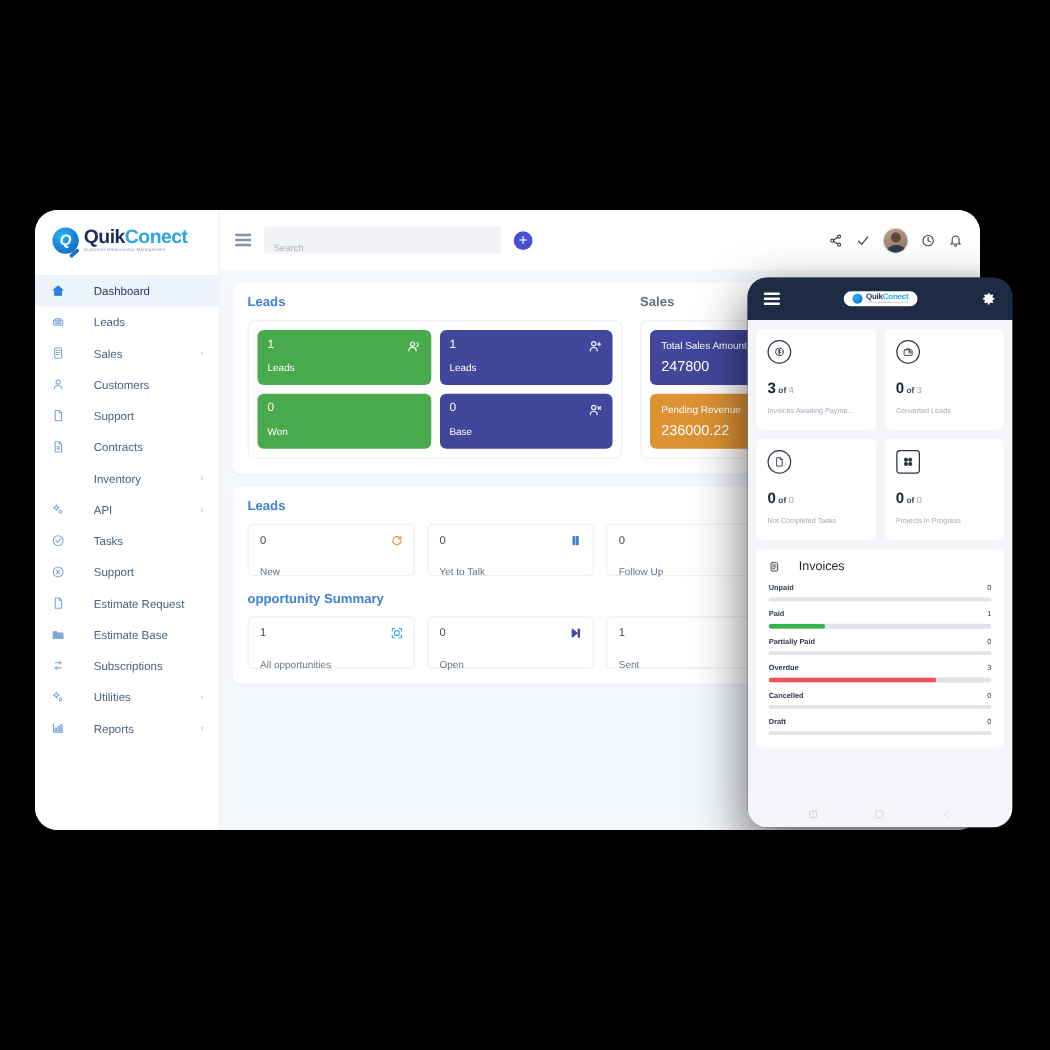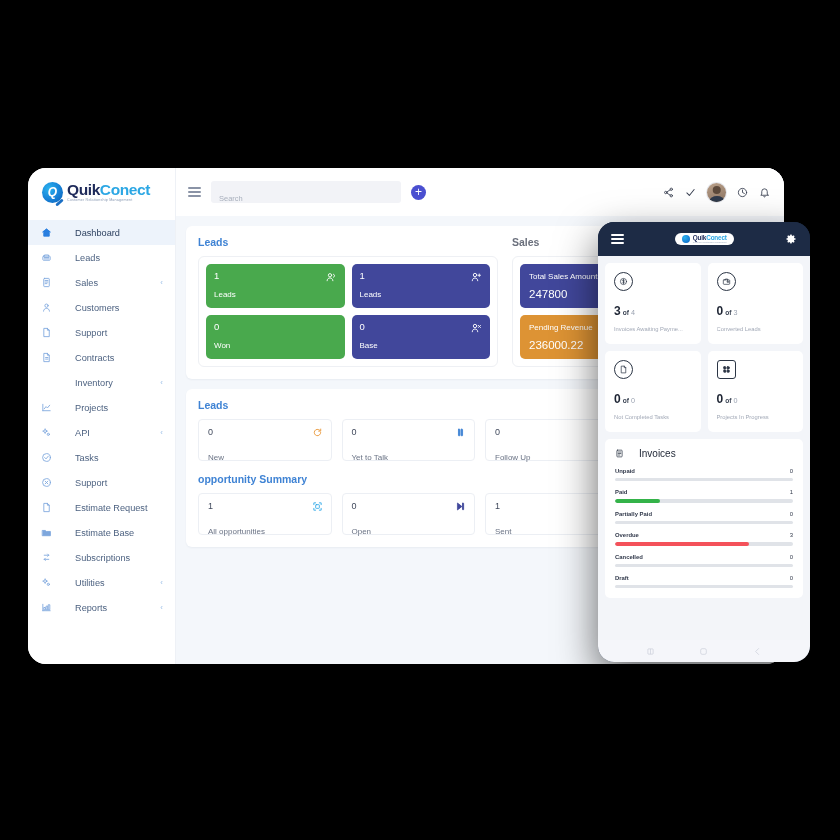--- a/index.html
+++ b/index.html
@@ -353,31 +353,20 @@
                   <line x1="10" y1="15.5" x2="15" y2="15.5"></line>
                 </svg>
               </span>
               <span class="nav-label">Contracts</span>
               <span class="nav-chev"></span>
             </div>
             <div class="nav-item nolabel-icon">
               <span class="nav-ico"></span>
               <span class="nav-label">Inventory</span>
               <span class="nav-chev">‹</span>
-            </div>
-            <div class="nav-item">
-              <span class="nav-ico">
-                <svg viewBox="0 0 24 24" fill="none" stroke="currentColor" stroke-width="1.9" stroke-linecap="round" stroke-linejoin="round">
-                  <polyline points="4,19 4,5"></polyline>
-                  <polyline points="4,19 20,19"></polyline>
-                  <polyline points="7,15 11,10 14,13 19,7"></polyline>
-                </svg>
-              </span>
-              <span class="nav-label">Projects</span>
-              <span class="nav-chev"></span>
             </div>
             <div class="nav-item">
               <span class="nav-ico">
                 <svg viewBox="0 0 24 24" fill="none" stroke="currentColor" stroke-width="1.9" stroke-linecap="round" stroke-linejoin="round">
                   <circle cx="9" cy="9" r="3"></circle>
                   <circle cx="16" cy="16" r="2.4"></circle>
                   <path d="M9 4v1.6M9 12.4V14M4 9h1.6M12.4 9H14"></path>
                 </svg>
               </span>
               <span class="nav-label">API</span>

